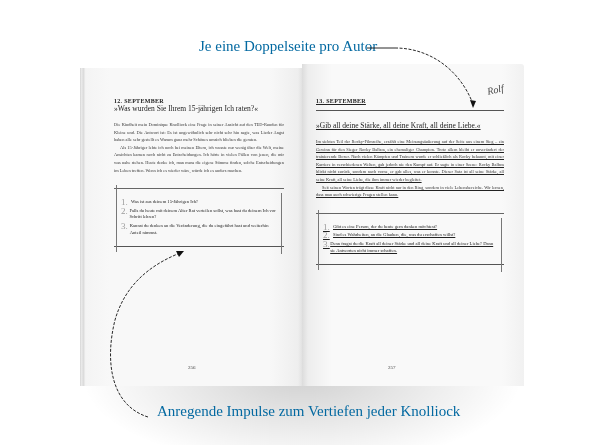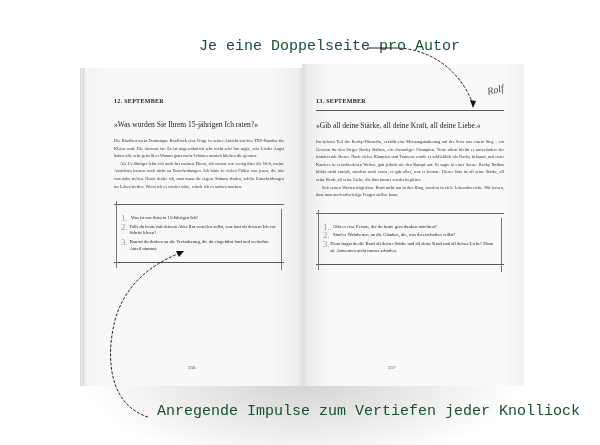--- a/index.html
+++ b/index.html
@@ -1,32 +1,32 @@
 <!DOCTYPE html>
 <html><head>
 <meta charset="utf-8">
 <style>
   html,body{margin:0;padding:0;}
   body{width:600px;height:445px;background:#ffffff;position:relative;overflow:hidden;font-family:"Liberation Sans",sans-serif;}
-  .callout{position:absolute;font-family:Liberation Mono, monospace;color:#14532d;font-size:15px;white-space:nowrap;}
+  .callout{position:absolute;font-family:Liberation Serif, serif;color:#0369a1;font-size:15px;white-space:nowrap;}
   .callout.top{left:199px;top:38px;}
   .callout.bottom{left:157px;top:403px;font-size:15px;}
   .book{position:absolute;left:80px;top:68px;width:444px;height:322px;}
   .shadow{position:absolute;left:0;top:310px;width:444px;height:90px;
     background:radial-gradient(ellipse at 50% 0%, rgba(0,0,0,0.18), rgba(0,0,0,0) 70%);}
   .page{position:absolute;top:0;height:318px;background:#f7f7f7;overflow:hidden;}
   .page.left{left:0;width:222px;background:linear-gradient(to right,#e6e6e6 0,#f4f4f4 6px,#f8f8f8 30px,#f8f8f8 190px,#eeeeee 218px,#e2e2e2 222px);}
   .page.right{left:222px;width:222px;top:-4px;height:322px;background:linear-gradient(to right,#dcdcdc 0,#ededed 6px,#f9f9f9 30px,#f9f9f9 200px,#f1f1f1 222px);border-radius:0 3px 0 0;}
   .edge{position:absolute;left:0;top:0;width:5px;height:318px;background:linear-gradient(to right,#d5d5d5,#ebebeb,#dadada,#eeeeee);}
   .content{position:absolute;left:34px;right:18px;top:30px;font-family:"Liberation Serif",serif;color:#222;}
-  .page.right .content{left:14px;right:20px;top:34px;}
+  .page.right .content{left:14px;right:20px;top:34px;text-decoration:underline;}
   .date{font-size:6px;font-weight:bold;letter-spacing:0.3px;}
   .rule{height:1px;background:#555;margin-top:6px;width:100%;}
   .quote{font-size:7.5px;margin-top:10px;}
-  .page.left .quote{margin-top:16px;}
+  .page.left .quote{margin-top:0;}
   .body-text{font-size:4.4px;line-height:7.6px;margin-top:8px;text-align:justify;color:#333;}
   .body-text p{margin:0;text-indent:6px;}
   .body-text p:first-child{text-indent:0;}
   .box{position:relative;margin-top:14px;padding:8px 8px 8px 18px;border-top:1px solid #666;border-bottom:1px solid #555;}
   .box:before{content:"";position:absolute;left:2px;top:-4px;bottom:-6px;width:1px;background:#777;}
   .box:after{content:"";position:absolute;right:2px;top:4px;bottom:-8px;width:1px;background:#777;}
   .q{display:flex;align-items:flex-start;font-size:4.6px;line-height:6.6px;margin:2px 0;color:#222;}
   .q .num{font-size:9px;color:#9a9a9a;width:10px;margin-left:-11px;font-family:"Liberation Serif",serif;}
   .pagenum{position:absolute;bottom:16px;font-family:"Liberation Serif",serif;font-size:5px;color:#444;}
   .page.left .pagenum{left:108px;}

